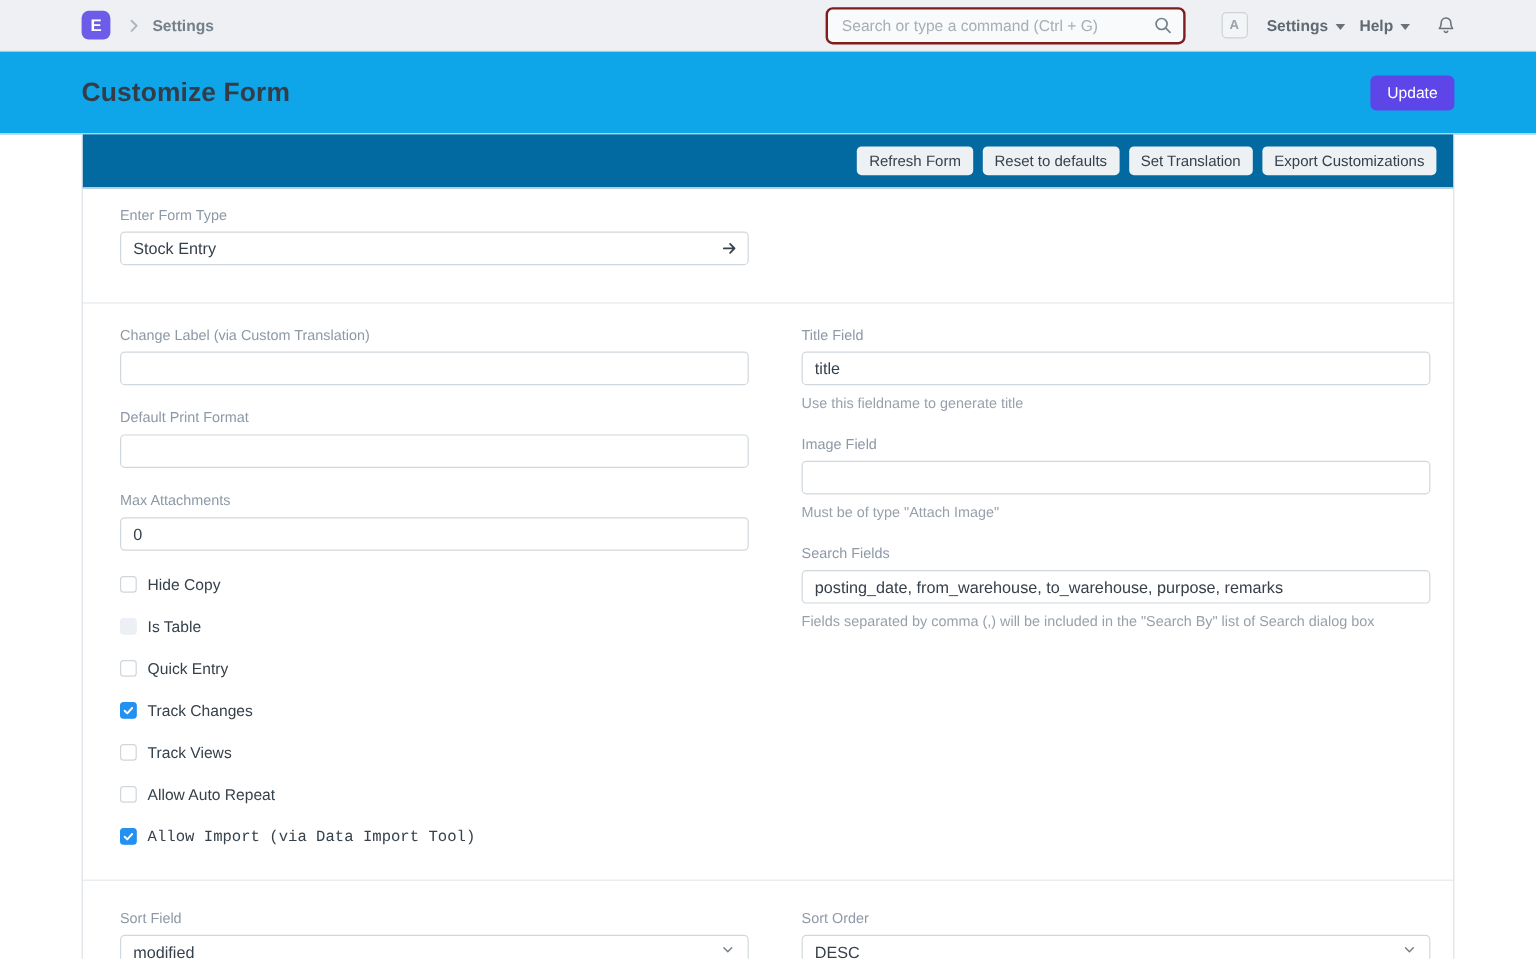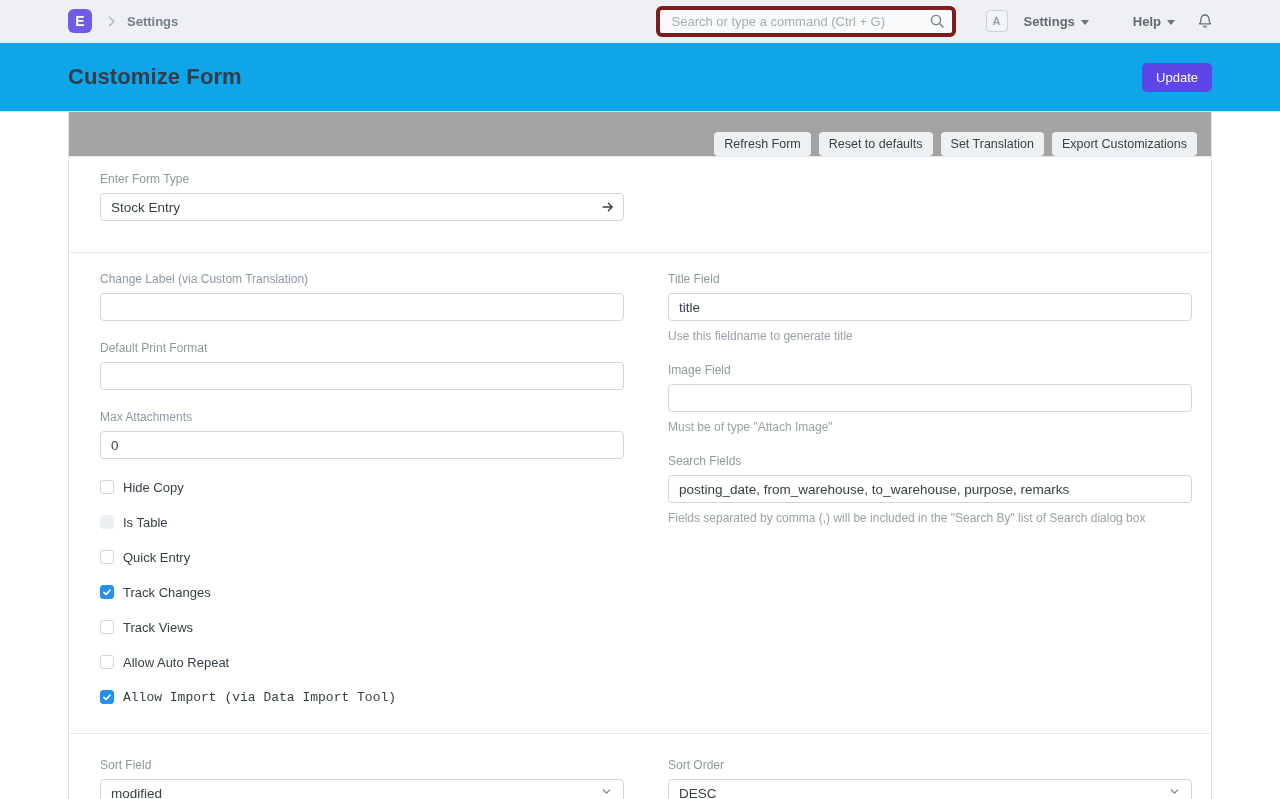--- a/index.html
+++ b/index.html
@@ -16,36 +16,36 @@
   html,body{width:1280px;height:799px;overflow:hidden;}
   body{font-family:"Liberation Sans","DejaVu Sans",sans-serif;background:#fff;color:var(--text);}
 
   
   .navbar{height:43px;background:#eef0f3;border-bottom:1px solid #e3e6ea;display:flex;align-items:center;padding:0 67px 0 68px;}
   .logo{width:24px;height:24px;border-radius:6px;background:var(--brand);color:#fff;font-weight:bold;font-size:14px;display:flex;align-items:center;justify-content:center;cursor:pointer;flex:0 0 auto;}
   .crumb-sep{margin:0 8px 0 12px;display:flex;align-items:center;}
   .breadcrumb{font-size:13px;font-weight:600;color:#74808b;cursor:pointer;}
   .nav-spacer{flex:1;}
   .nav-search{position:relative;width:300px;height:31px;margin-right:30px;}
-  .nav-search input{width:100%;height:100%;border:4px solid #7f1d1d;border-radius:6px;background:#f9fafb;padding:0 34px 0 12px;font-size:13px;color:var(--text);font-family:inherit;outline:none;}
+  .nav-search input{width:100%;height:100%;border:2px solid #7f1d1d;border-radius:6px;background:#f9fafb;padding:0 34px 0 12px;font-size:13px;color:var(--text);font-family:inherit;outline:none;}
   .nav-search input::placeholder{color:#a6aeb6;}
   .nav-search .search-ic{position:absolute;right:11px;top:7px;}
   .avatar{width:22px;height:22px;border:1px solid #ccd2d8;border-radius:4px;background:#f2f4f6;color:#98a1aa;font-size:11px;font-weight:600;display:flex;align-items:center;justify-content:center;cursor:pointer;}
   .nav-menu{display:flex;align-items:center;gap:6px;font-size:13px;font-weight:600;color:#606a73;margin-left:16px;cursor:pointer;}
   .caret{width:0;height:0;border-left:4px solid transparent;border-right:4px solid transparent;border-top:5px solid #6a7178;margin-top:2px;}
   .bell{margin-left:22px;cursor:pointer;display:flex;align-items:center;}
 
   
   .page-head{height:69px;background:#0ea5e9;border-bottom:1px solid #dbe0e5;display:flex;align-items:center;padding:0 68px;}
   .page-title{font-size:22px;font-weight:700;color:#333c47;flex:1;letter-spacing:.1px;}
   .btn-primary{background:var(--primary);color:#fff;border:none;border-radius:5px;font-size:13px;font-weight:500;padding:7px 14px;cursor:pointer;font-family:inherit;}
 
   
   .card{margin:0 68px;border-left:1px solid var(--card-border);border-right:1px solid var(--card-border);min-height:687px;}
-  .form-toolbar{height:45px;background:#a3a3a3;border-bottom:1px solid var(--divider);display:flex;align-items:flex-end;justify-content:flex-end;gap:8px;padding:0 14px;}
+  .form-toolbar{height:45px;background:#0369a1;border-bottom:1px solid var(--divider);display:flex;align-items:center;justify-content:flex-end;gap:8px;padding:0 14px;}
   .toolbar-btn{background:#eef1f4;border:none;border-radius:4px;color:#36414c;font-size:12.5px;padding:5px 10px;cursor:pointer;font-family:inherit;}
 
   .section{padding:15px 31px 31px;}
   .section + .section{border-top:1px solid var(--divider);}
   .section.cols{display:flex;gap:44px;padding-top:19px;padding-bottom:28px;}
   .col{width:524px;flex:0 0 524px;}
 
   .field{margin-bottom:20px;}
   .field:last-child{margin-bottom:0;}
   .field-label{font-size:12px;color:var(--label);margin-bottom:7px;display:block;}
@@ -89,21 +89,21 @@
     </span>
   </div>
 
   <div class="avatar">A</div>
 
   <div class="nav-menu">
     <span>Settings</span>
     <span class="caret"></span>
   </div>
 
-  <div class="nav-menu" style="margin-left:44px;">
+  <div class="nav-menu" style="margin-left:12px;">
     <span>Help</span>
     <span class="caret"></span>
   </div>
 
   <span class="bell">
     <svg width="16" height="17" viewBox="0 0 16 16">
         <path d="M8 1.5c-2.5 0-4 1.9-4 4.2 0 2.8-.8 3.8-1.5 4.6h11c-.7-.8-1.5-1.8-1.5-4.6 0-2.3-1.5-4.2-4-4.2z" fill="none" stroke="#6a7178" stroke-width="1.3" stroke-linejoin="round"></path>
         <path d="M6.6 12.6a1.5 1.5 0 0 0 2.8 0" fill="none" stroke="#6a7178" stroke-width="1.3" stroke-linecap="round"></path>
       </svg>
   </span>

